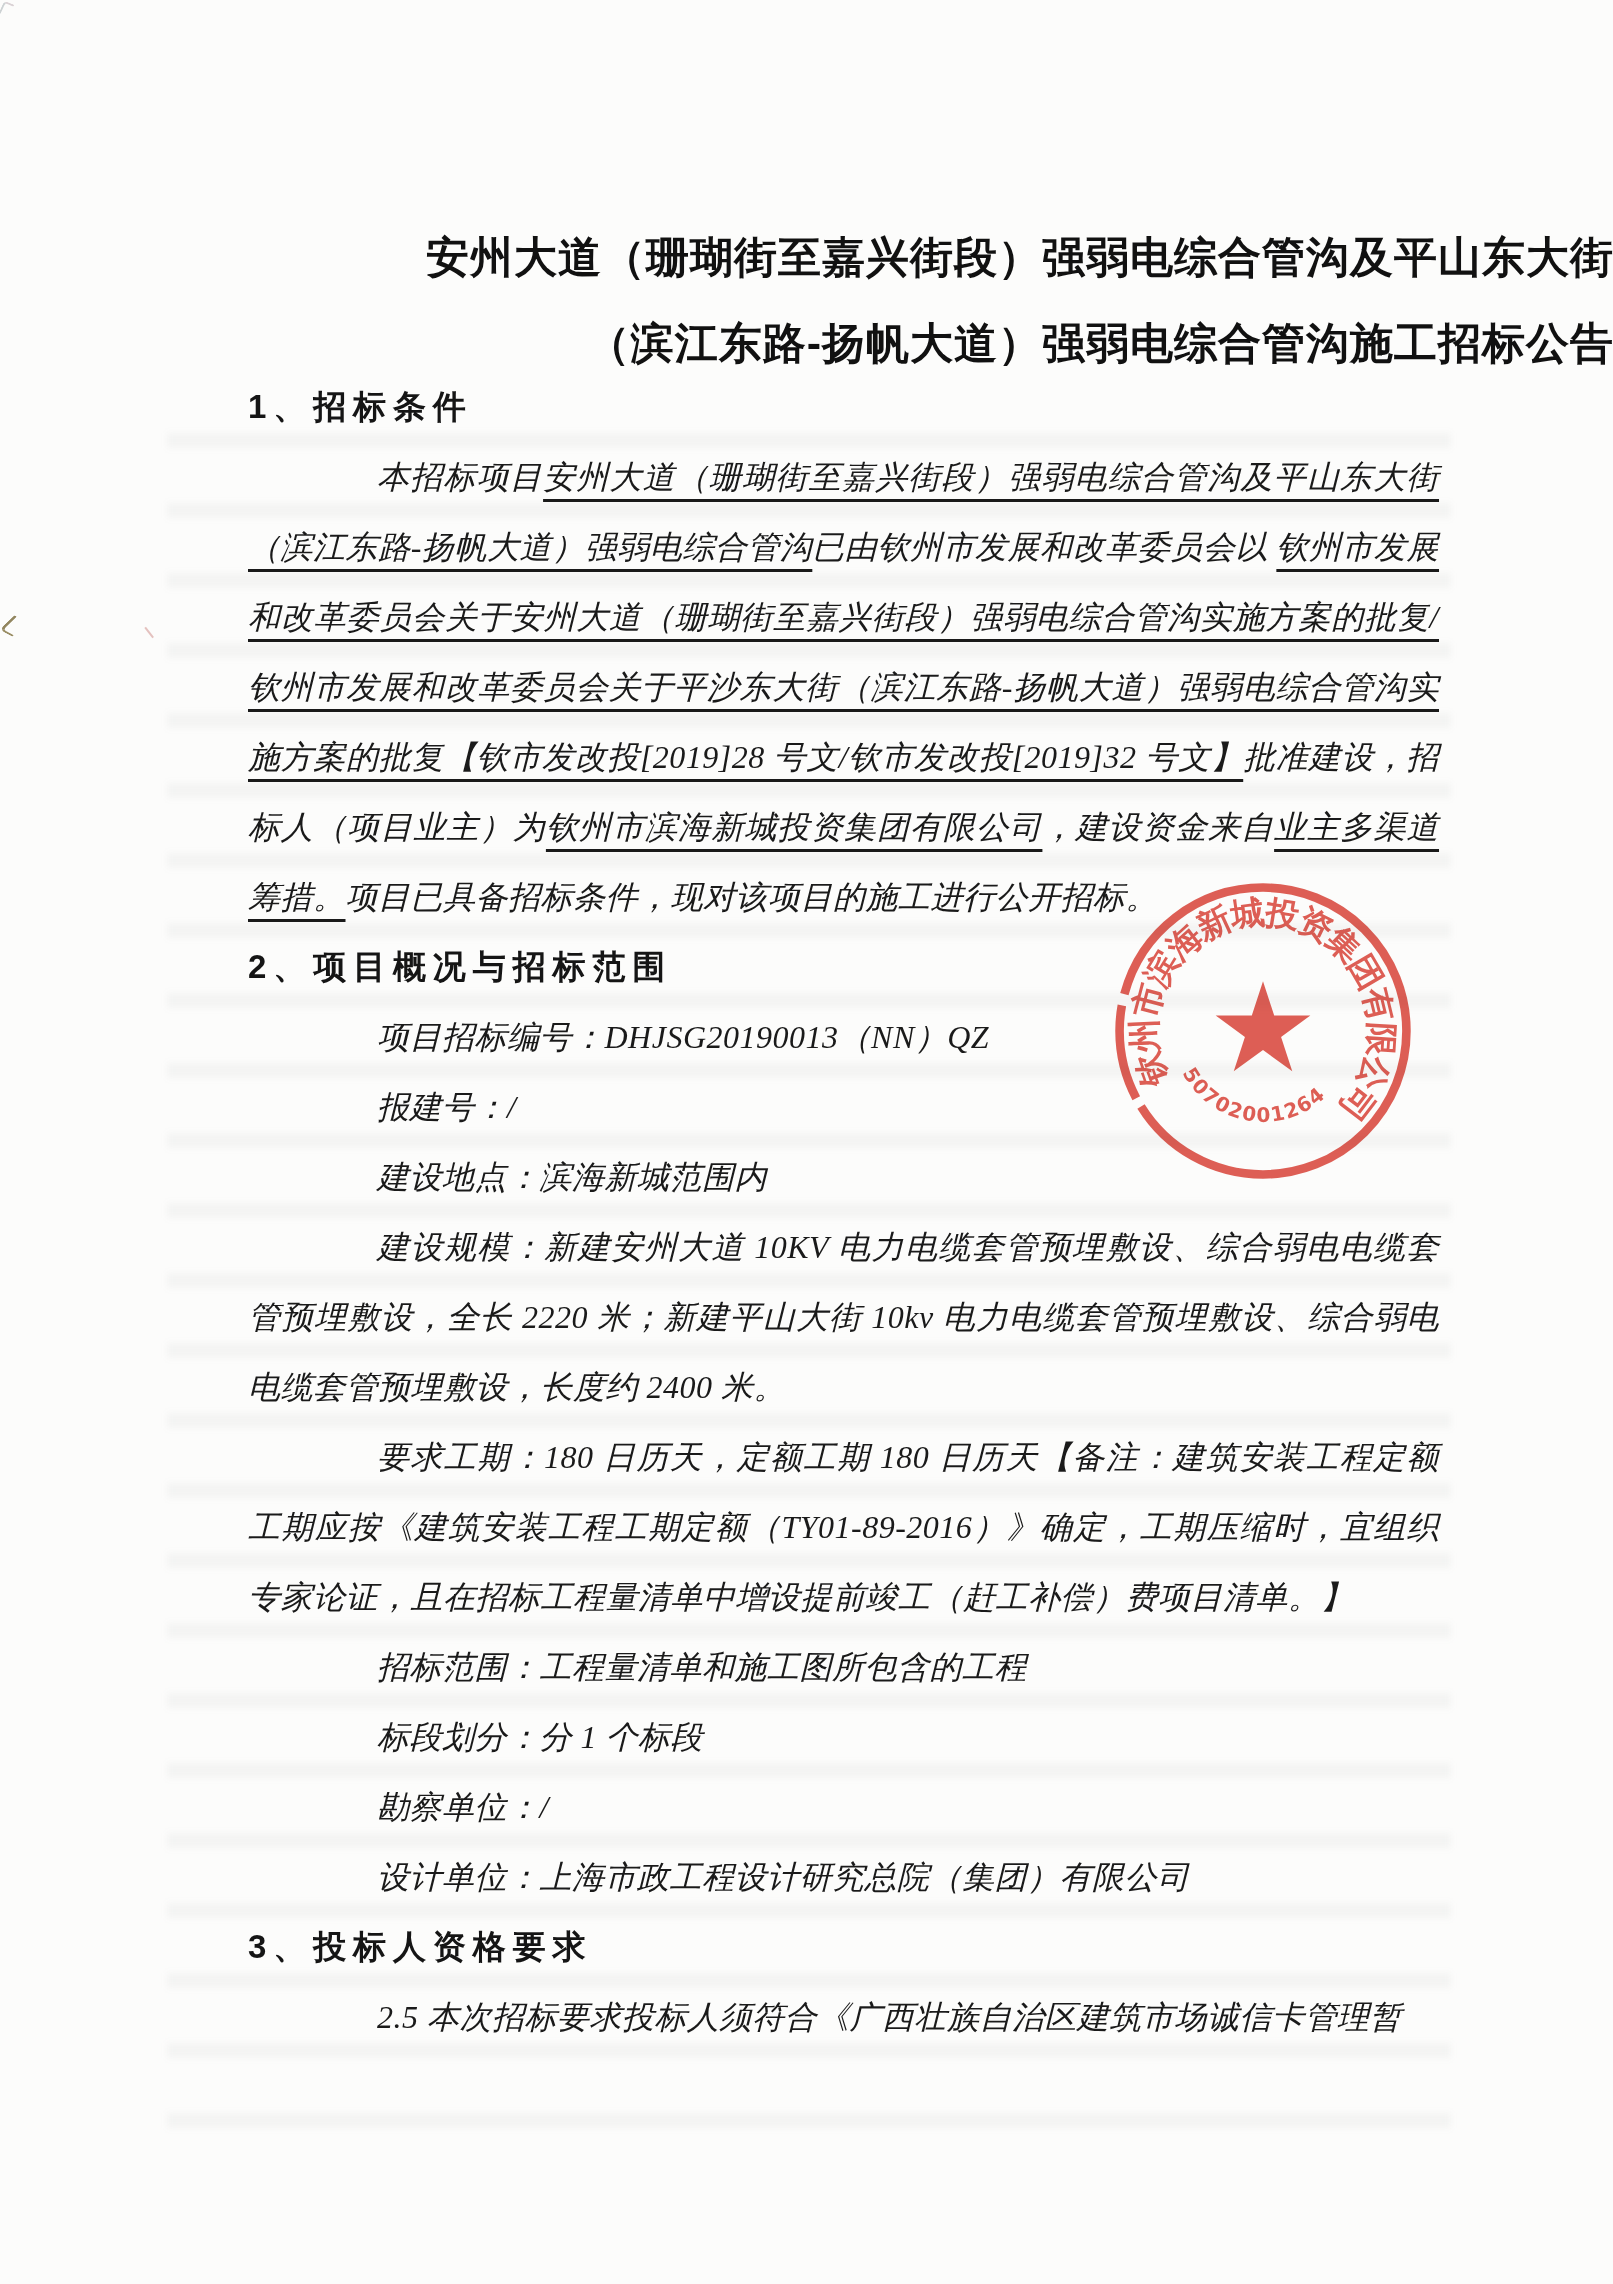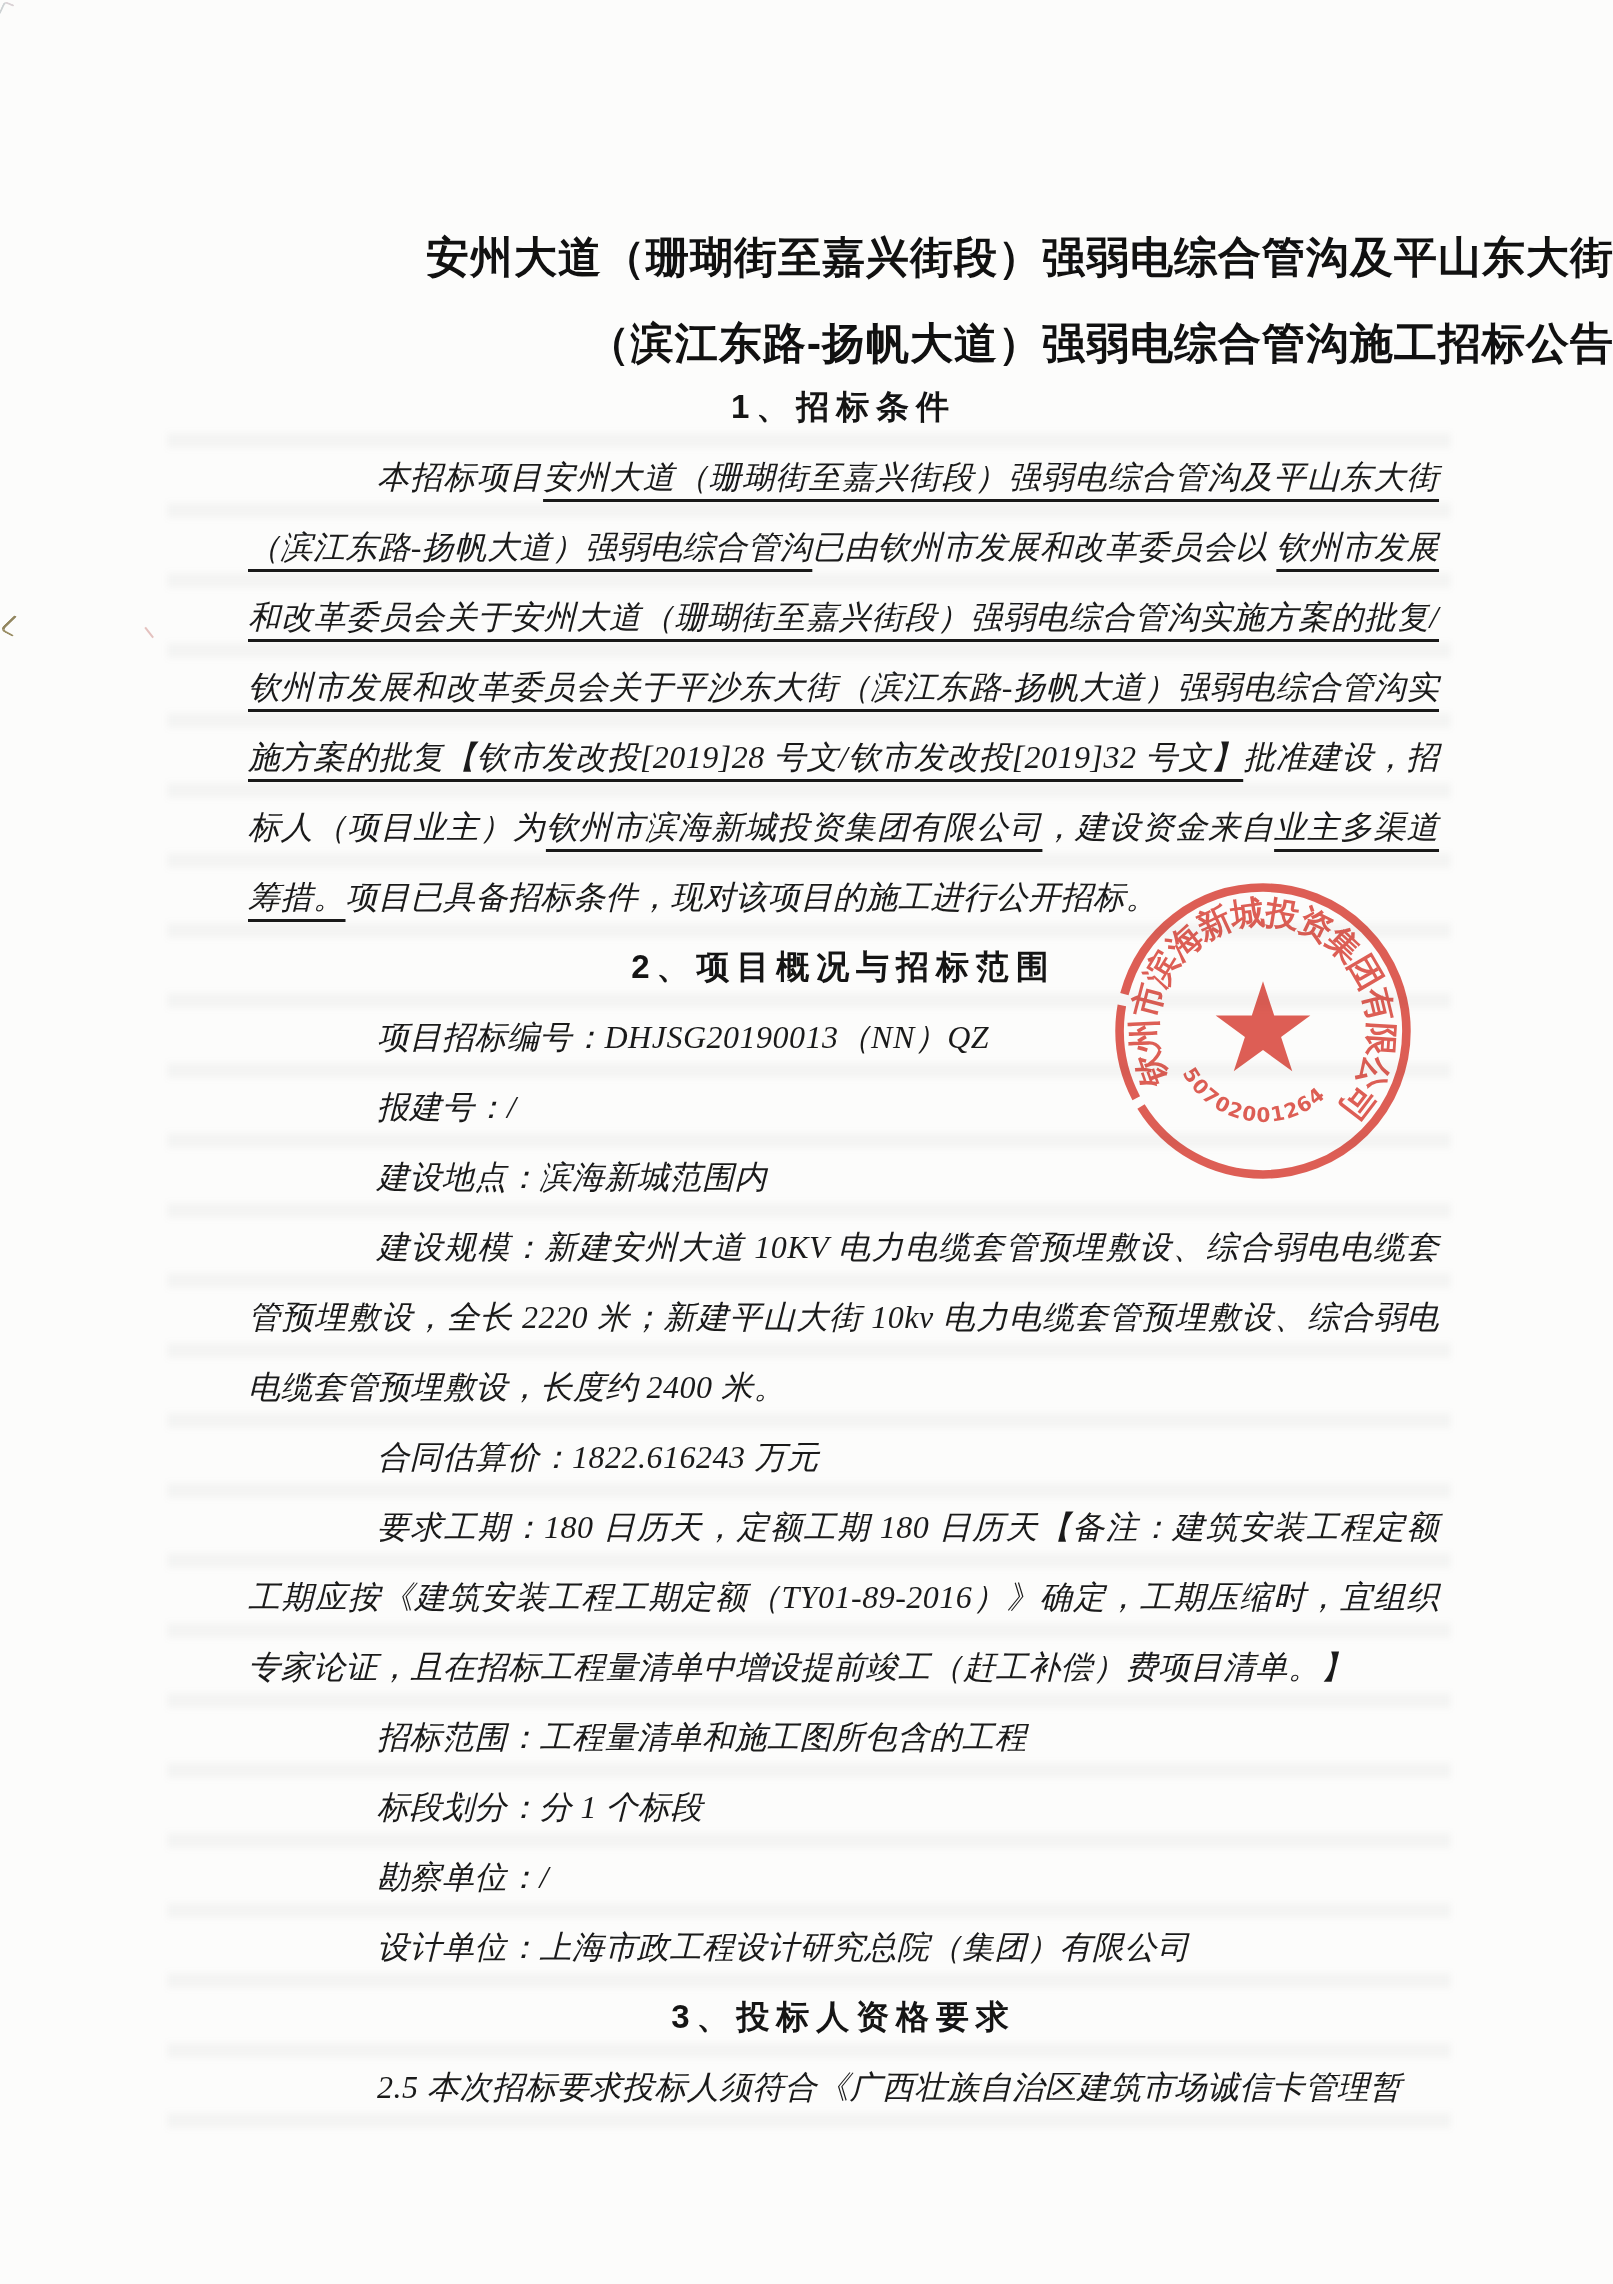--- a/index.html
+++ b/index.html
@@ -31,21 +31,21 @@
     color:#111;
   }
   .flow{
     position:absolute;left:248px;top:372px;width:1191px;
     font-size:32px;line-height:70px;letter-spacing:0.5px;
     text-align:justify;
   }
   .hd{
     font-family:"Liberation Sans","DejaVu Sans",sans-serif;
     font-weight:700;font-size:33px;letter-spacing:6.9px;
-    text-align:center;
+    text-align:left;
     color:#151515;
   }
   .para{margin:0;font-style:italic;}
   .indent{text-indent:129px;}
   .u{
     text-decoration:underline;
     text-decoration-thickness:2.9px;
     text-underline-offset:10.8px;
     text-decoration-color:#1a1a1a;
   }
@@ -92,21 +92,20 @@
   <div class="flow">
     <div class="hd">1、招标条件</div>
     <p class="para indent" id="s1p"><span>本招标项目</span><span class="u">安州大道（珊瑚街至嘉兴街段）强弱电综合管沟及平山东大街（滨江东路-扬帆大道）强弱电综合管沟</span><span>已由钦州市发展和改革委员会以 </span><span class="u">钦州市发展和改革委员会关于安州大道（珊瑚街至嘉兴街段）强弱电综合管沟实施方案的批复/钦州市发展和改革委员会关于平沙东大街（滨江东路-扬帆大道）强弱电综合管沟实施方案的批复【钦市发改投[2019]28 号文/钦市发改投[2019]32 号文】</span><span>批准建设，招标人（项目业主）为</span><span class="u">钦州市滨海新城投资集团有限公司</span><span>，建设资金来自</span><span class="u">业主多渠道筹措。</span><span>项目已具备招标条件，现对该项目的施工进行公开招标。</span></p>
 
     <div class="hd">2、项目概况与招标范围</div>
     <div id="s2items">
         <p class="para indent">项目招标编号：DHJSG20190013（NN）QZ</p>
         <p class="para indent">报建号：/</p>
         <p class="para indent">建设地点：滨海新城范围内</p>
         <p class="para indent">建设规模：新建安州大道 10KV 电力电缆套管预埋敷设、综合弱电电缆套管预埋敷设，全长 2220 米；新建平山大街 10kv 电力电缆套管预埋敷设、综合弱电电缆套管预埋敷设，长度约 2400 米。</p>
-        <p class="para indent">合同估算价：1822.616243 万元</p>
         <p class="para indent">要求工期：180 日历天，定额工期 180 日历天【备注：建筑安装工程定额工期应按《建筑安装工程工期定额（TY01-89-2016）》确定，工期压缩时，宜组织专家论证，且在招标工程量清单中增设提前竣工（赶工补偿）费项目清单。】</p>
         <p class="para indent">招标范围：工程量清单和施工图所包含的工程</p>
         <p class="para indent">标段划分：分 1 个标段</p>
         <p class="para indent">勘察单位：/</p>
         <p class="para indent">设计单位：上海市政工程设计研究总院（集团）有限公司</p>
       </div>
 
     <div class="hd">3、投标人资格要求</div>
     <p class="para indent">2.5 本次招标要求投标人须符合《广西壮族自治区建筑市场诚信卡管理暂</p>
   </div>

